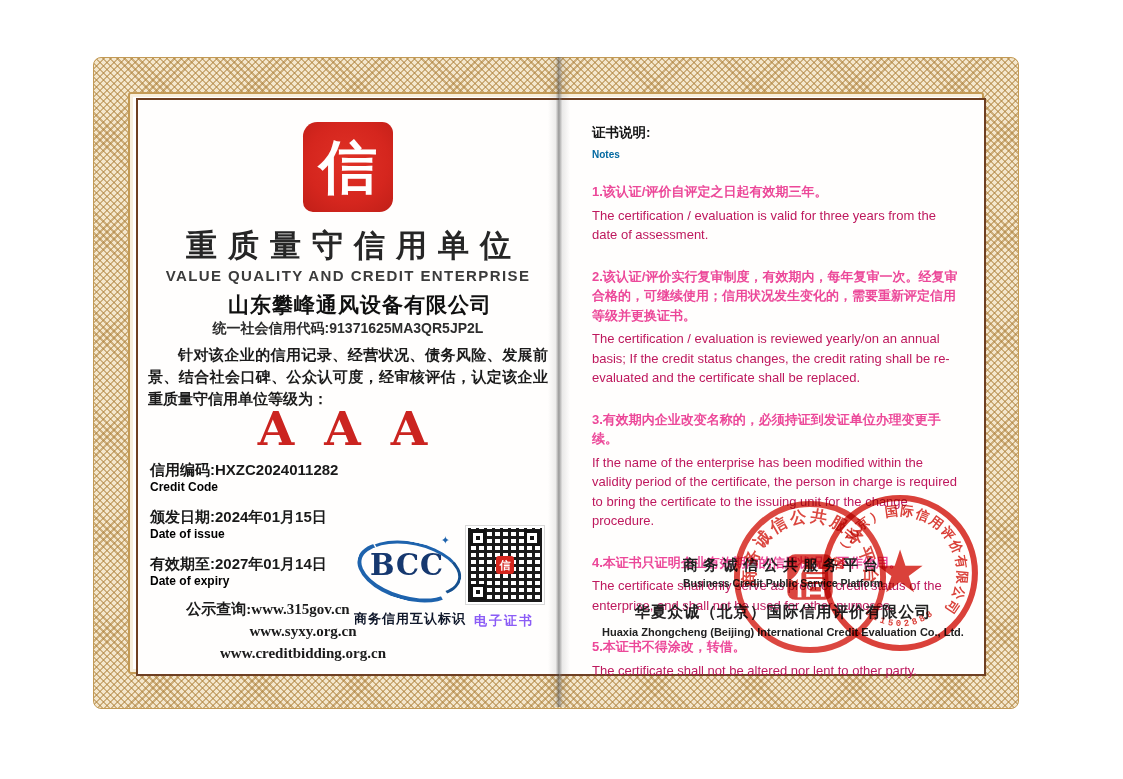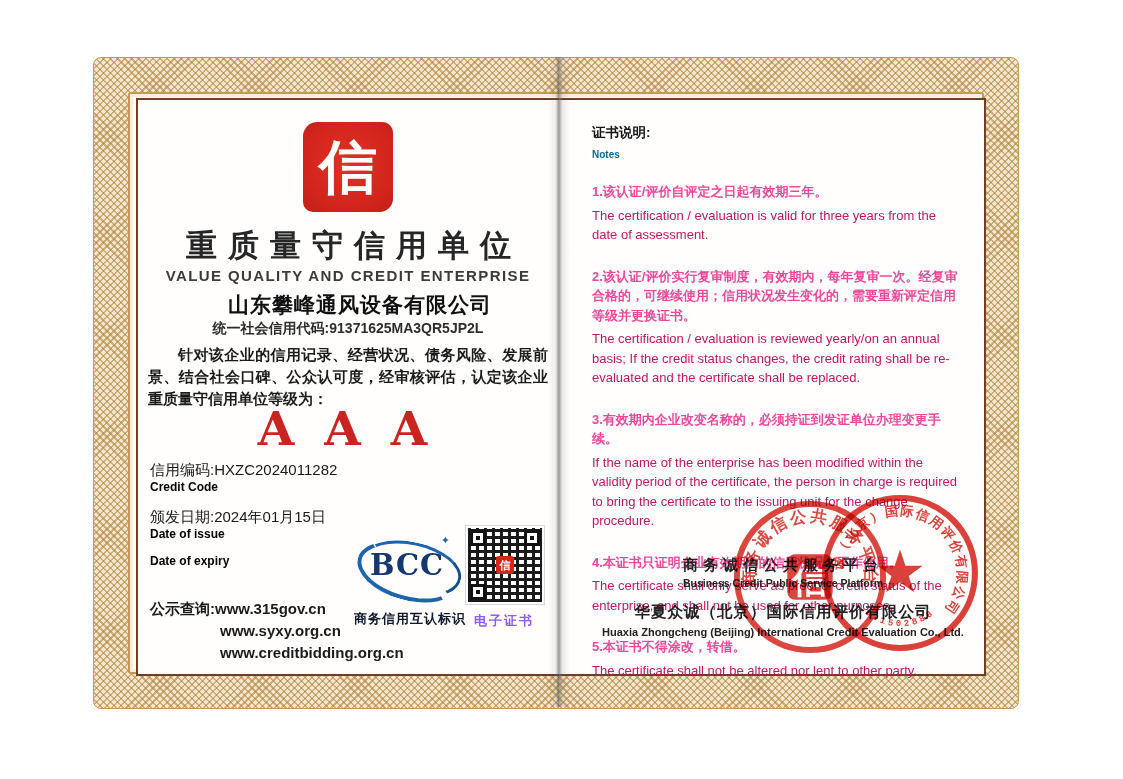--- a/index.html
+++ b/index.html
@@ -30,23 +30,23 @@
     letter-spacing:11px;padding-left:8px;box-sizing:border-box;font-family:"DejaVu Serif","Liberation Serif",serif;}
   .cert-subtitle{position:absolute;left:0;top:169px;width:100%;font-size:15px;font-weight:bold;color:#3b3b3b;letter-spacing:1.4px;}
   .company-name{position:absolute;left:12px;top:193px;width:100%;font-size:21px;font-weight:bold;color:#101010;letter-spacing:1px;}
   .uscc-line{position:absolute;left:0;top:222px;width:100%;font-size:14px;font-weight:600;color:#2d2d2d;}
   .assessment-para{position:absolute;left:12px;top:246px;width:400px;font-size:15px;font-weight:600;color:#1b1b1b;
     line-height:1.46;text-align:justify;text-indent:2em;}
   .rating-aaa{position:absolute;left:0;top:303px;width:100%;font-family:"DejaVu Serif","Liberation Serif",serif;
     font-size:47px;font-weight:bold;color:#cb2420;letter-spacing:30px;padding-left:19px;box-sizing:border-box;}
   .fields{position:absolute;left:14px;top:362px;text-align:left;}
   .field{margin-bottom:12px;}
-  .f-label{font-size:15px;font-weight:normal;color:#191919;line-height:19px;}
+  .f-label{font-size:15px;font-weight:bold;color:#191919;line-height:19px;}
   .f-sub{font-size:12px;font-weight:600;color:#000000;line-height:15px;margin-top:1px;}
-  .query{position:absolute;left:14px;top:500px;text-align:left;font-size:15px;font-weight:600;color:#1b1b1b;line-height:22px;}
+  .query{position:absolute;left:14px;top:500px;text-align:center;font-size:15px;font-weight:600;color:#1b1b1b;line-height:22px;font-family:Liberation Serif, serif;}
   .query .url-indent{padding-left:70px;}
 
   
   .bcc-wrap{position:absolute;left:218px;top:438px;width:104px;text-align:center;}
   .bcc-logo{position:relative;width:104px;height:64px;margin:0 auto;}
   .bcc-arc1{position:absolute;left:2px;top:8px;width:96px;height:48px;border:4px solid transparent;
     border-left-color:#1e63ad;border-bottom-color:#1e63ad;border-radius:50%;transform:rotate(16deg);}
   .bcc-arc2{position:absolute;left:6px;top:6px;width:96px;height:48px;border:3px solid transparent;
     border-right-color:#15508f;border-top-color:#1e63ad;border-radius:50%;transform:rotate(12deg);}
   .bcc-text{position:absolute;left:1px;top:12px;width:100%;text-align:center;font-family:"DejaVu Serif","Liberation Serif",serif;
@@ -108,20 +108,21 @@
     <div class="fields">
       <div class="field">
         <div class="f-label">信用编码:HXZC2024011282</div>
         <div class="f-sub">Credit Code</div>
       </div>
       <div class="field">
         <div class="f-label">颁发日期:2024年01月15日</div>
         <div class="f-sub">Date of issue</div>
       </div>
       <div class="field">
+        <div class="f-label">有效期至:2027年01月14日</div>
         <div class="f-sub">Date of expiry</div>
       </div>
     </div>
 
     <div class="query">
       <div>公示查询:www.315gov.cn</div>
       <div class="url-indent">www.syxy.org.cn</div>
       <div class="url-indent">www.creditbidding.org.cn</div>
     </div>
 

